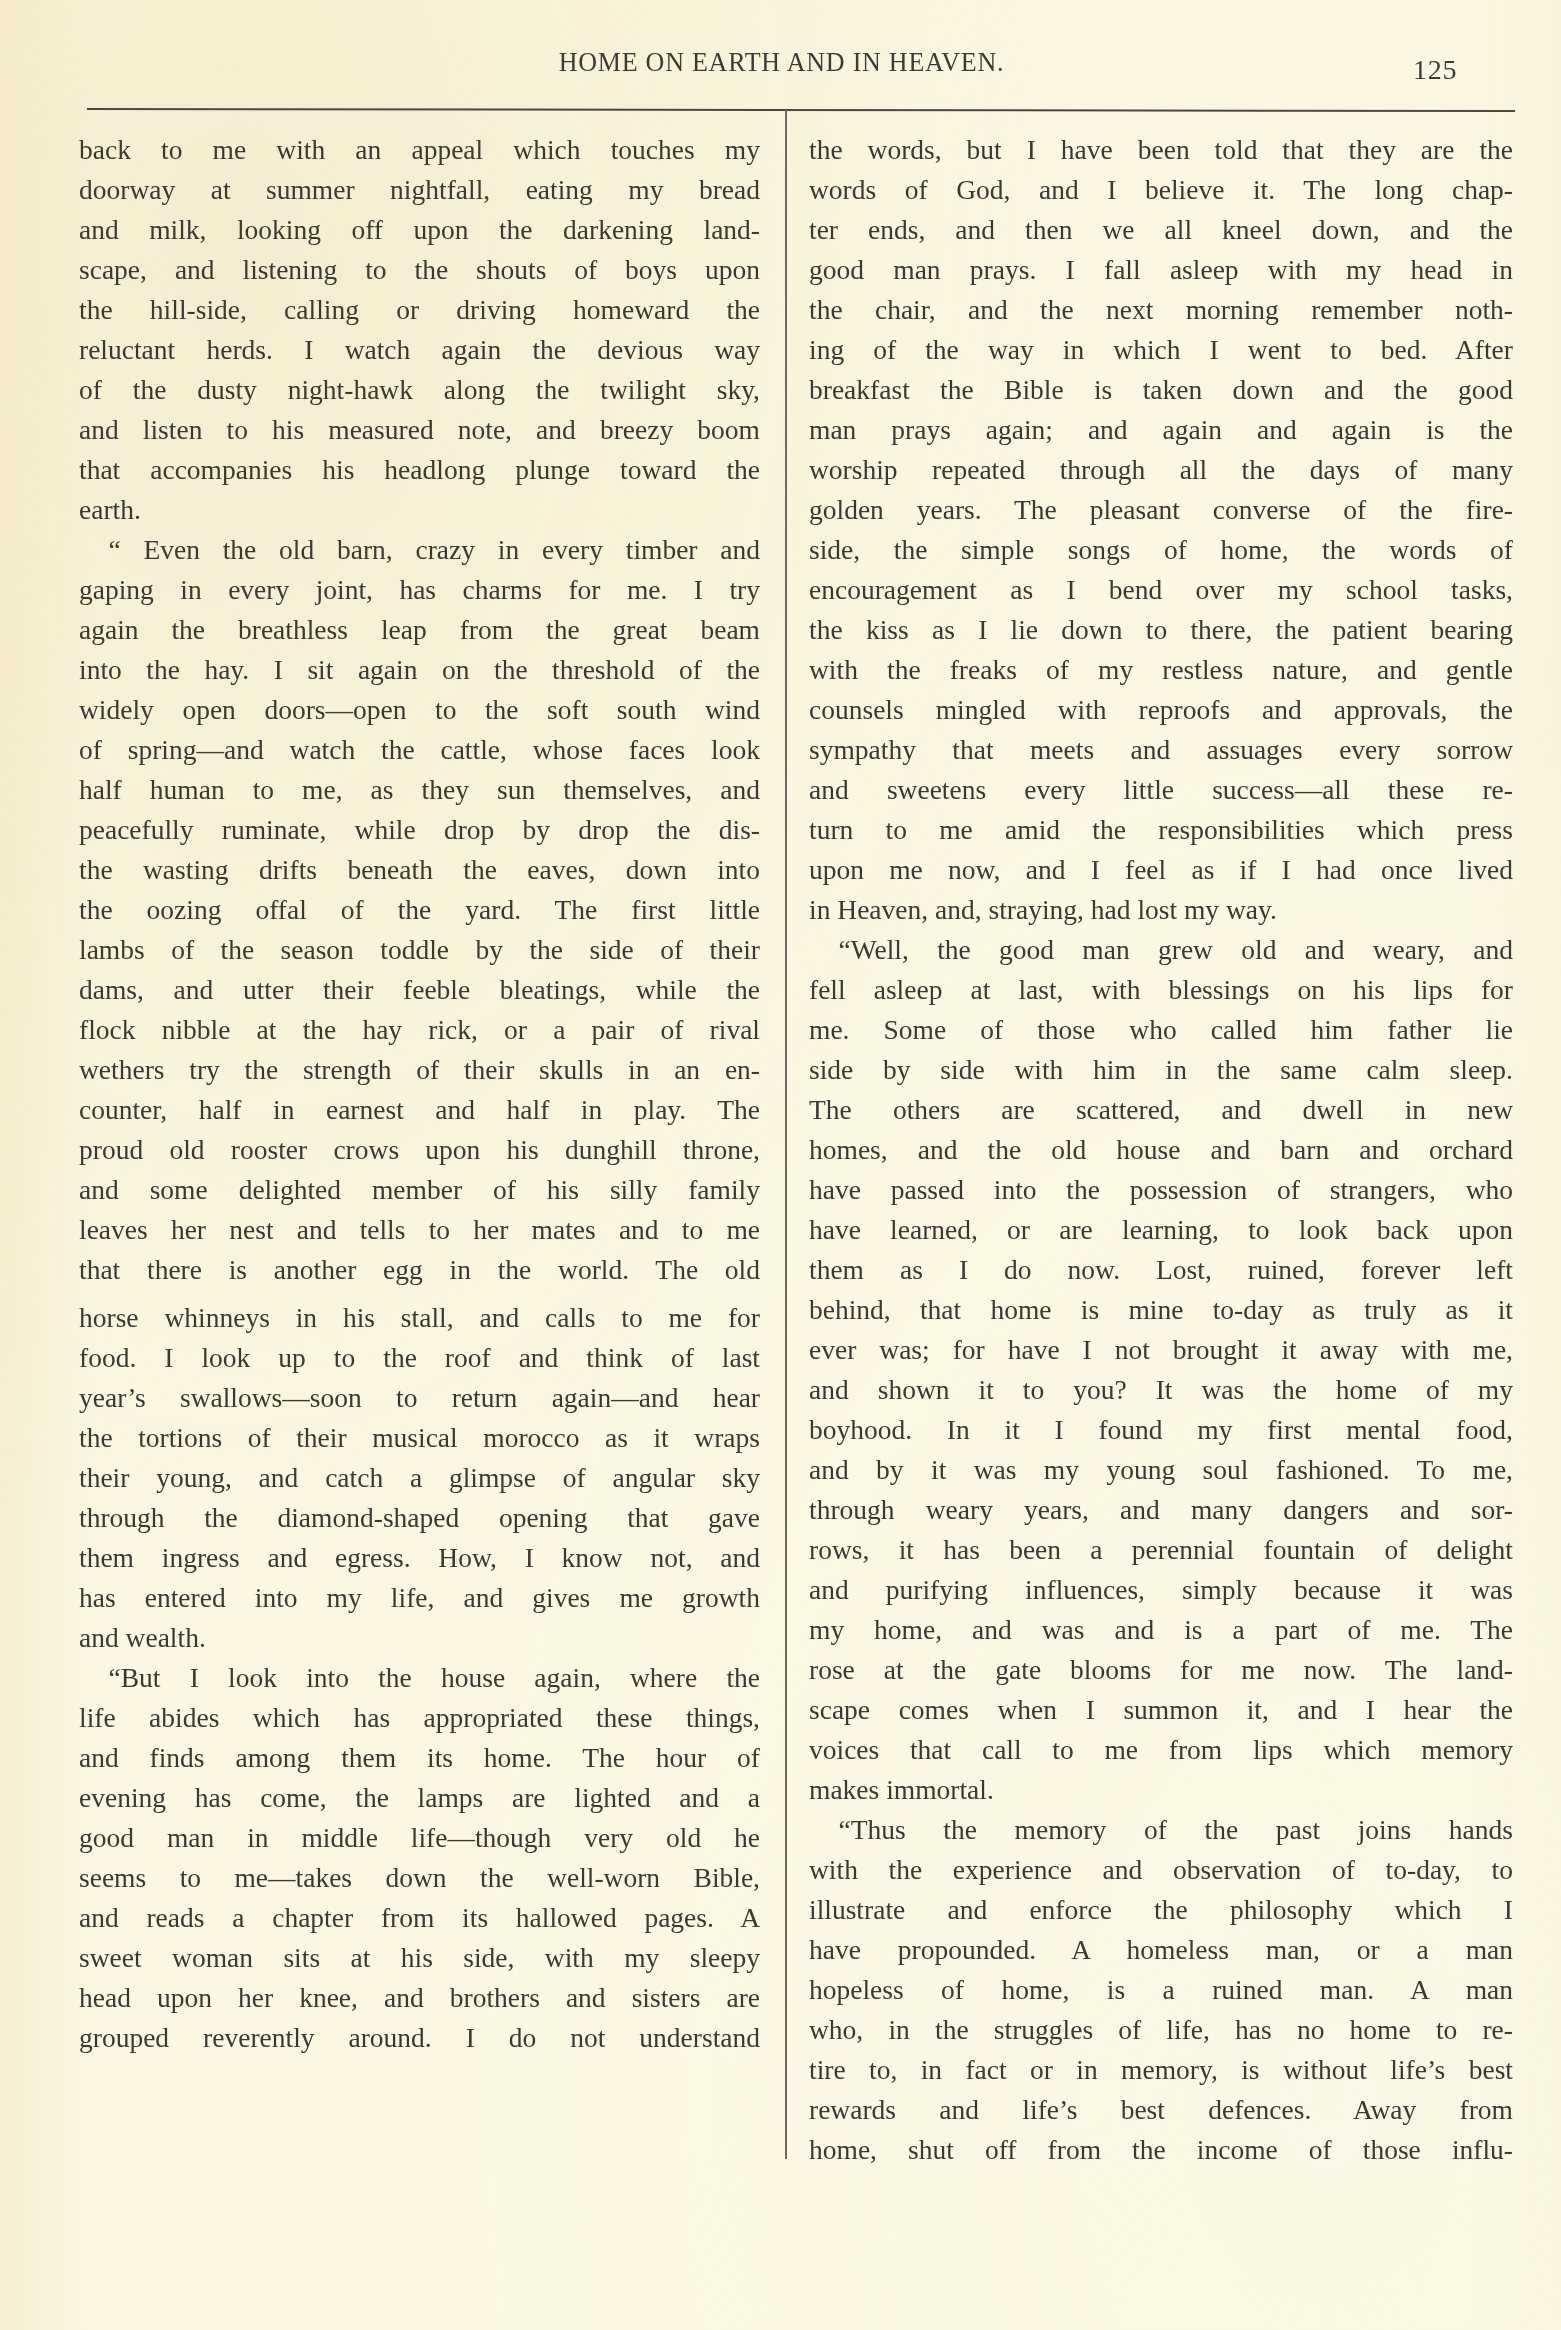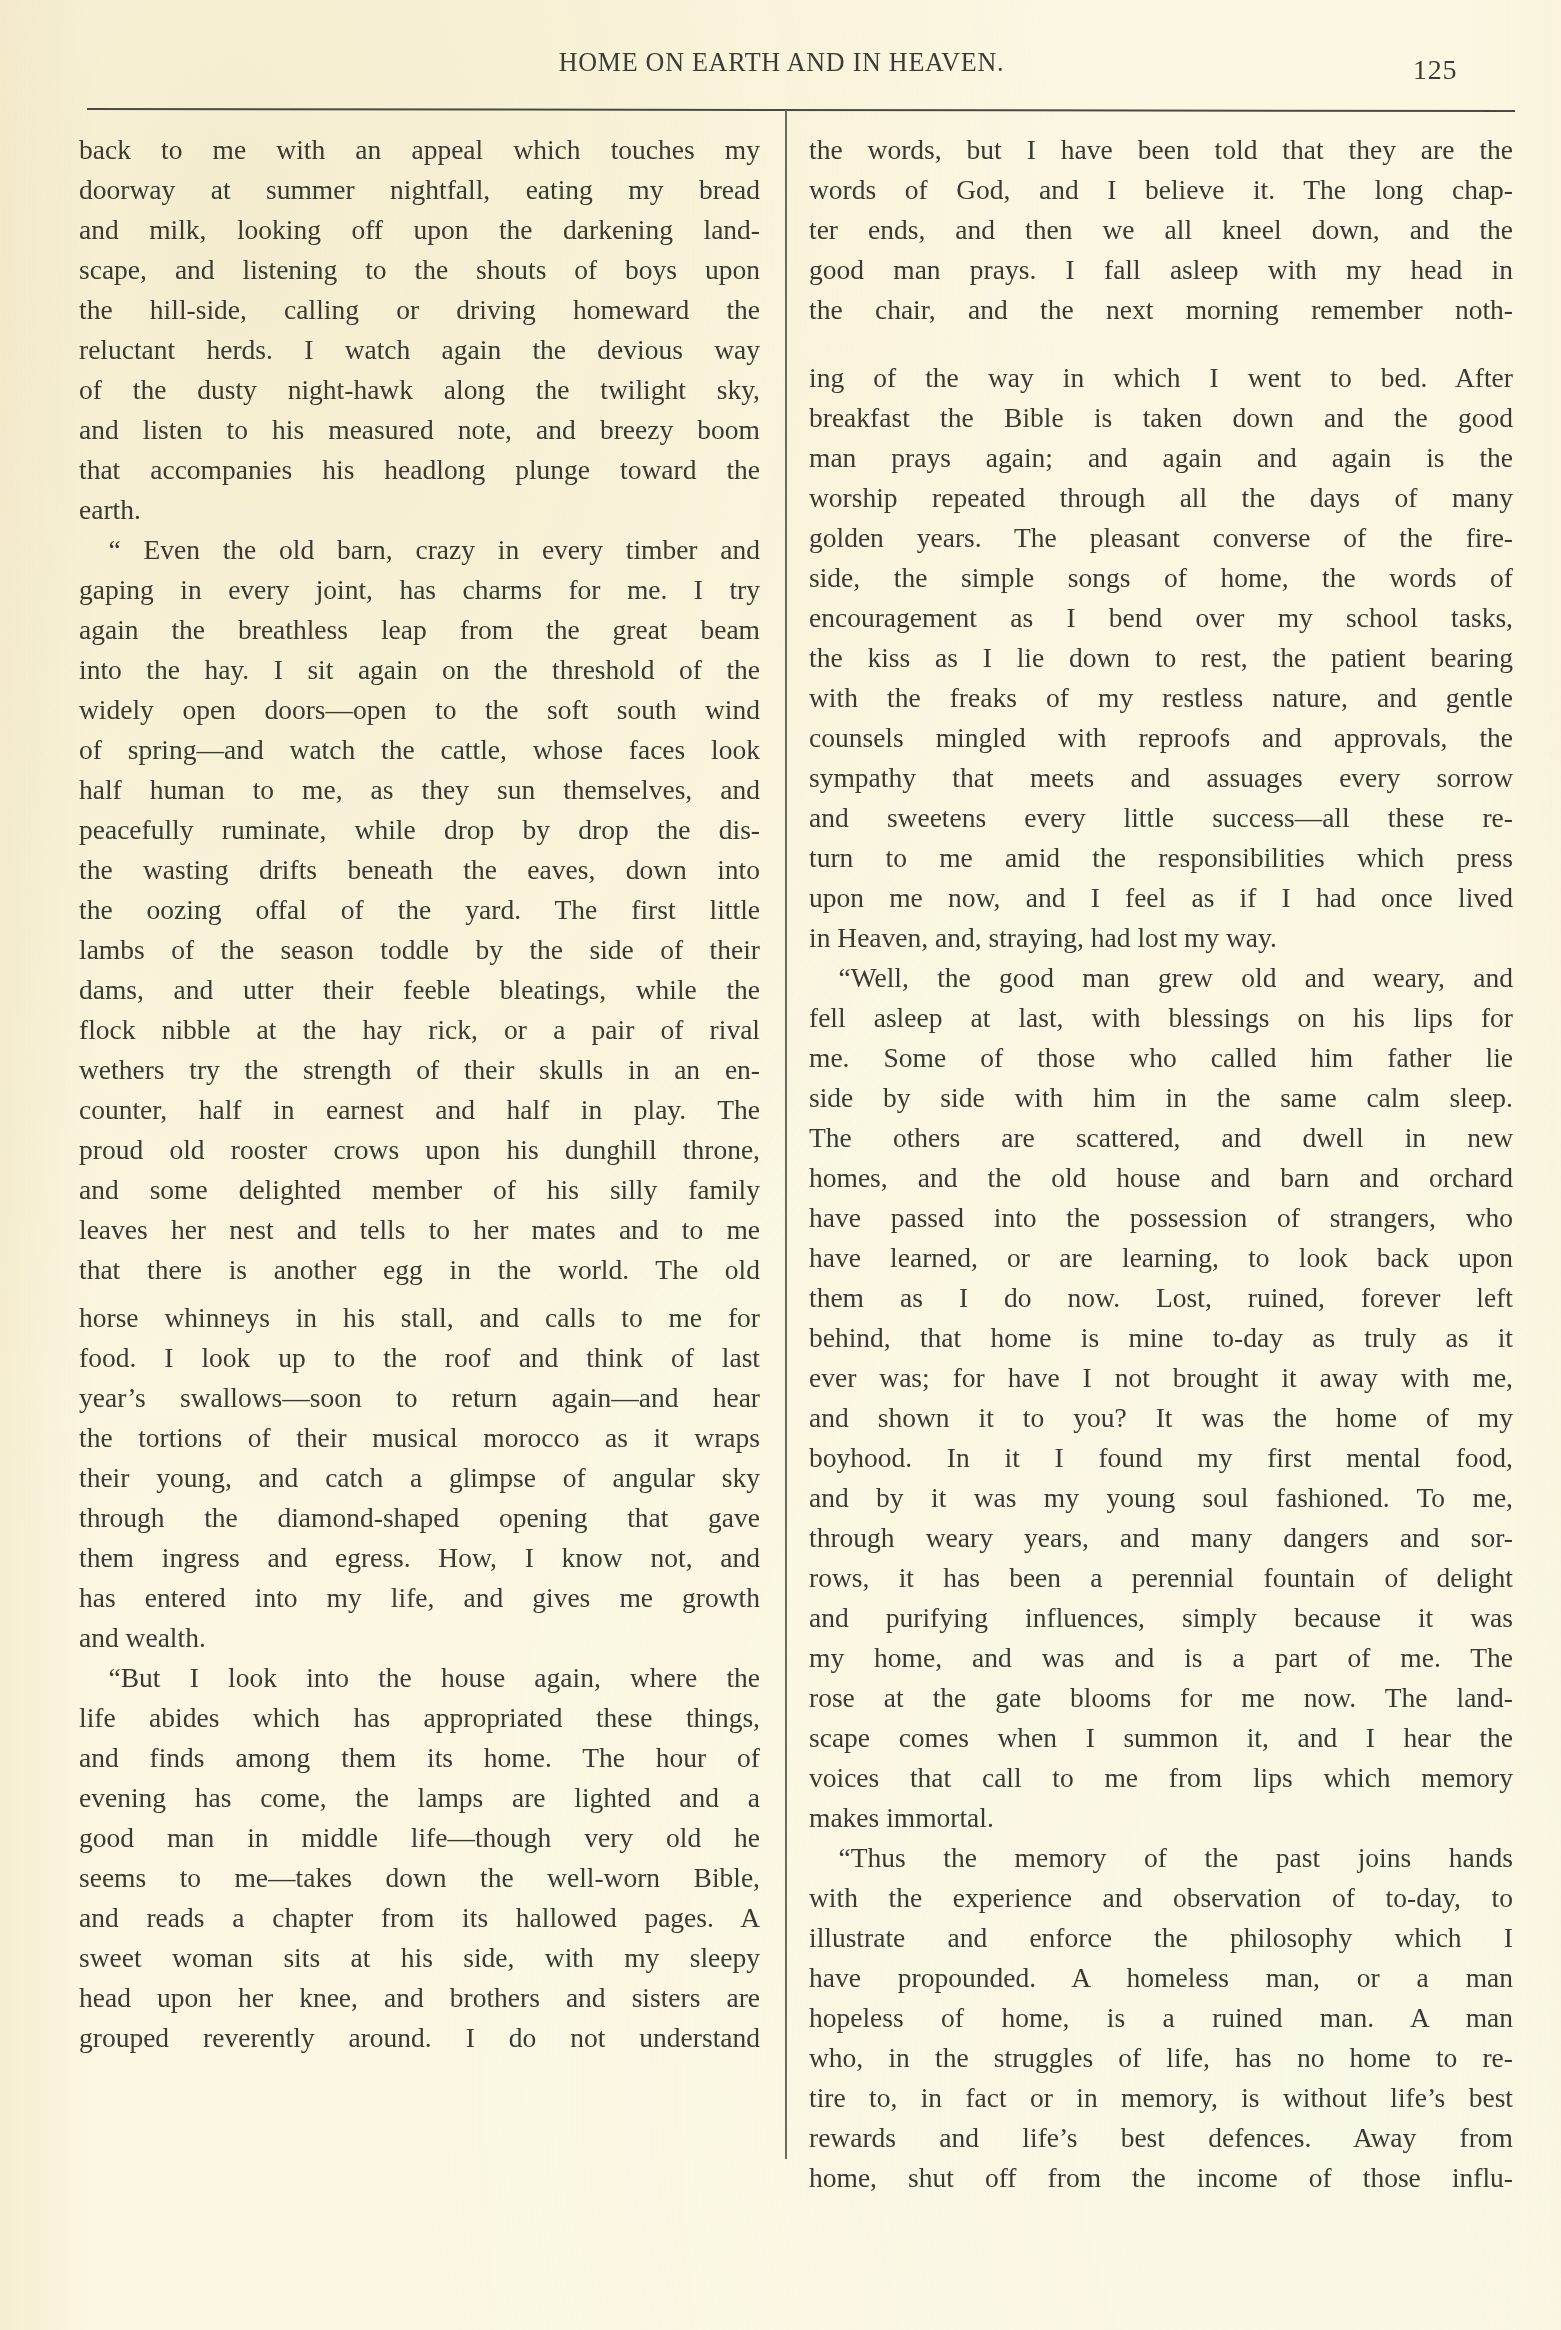--- a/index.html
+++ b/index.html
@@ -146,28 +146,28 @@
       <span class="line" style="display: block;">sweet woman sits at his side, with my sleepy</span>
       <span class="line" style="display: block;">head upon her knee, and brothers and sisters are</span>
       <span class="line" style="display: block;">grouped reverently around.  I do not understand</span>
     </div>
   <div class="column col-right" id="col-1">
       <span class="line" style="display: block;">the words, but I have been told that they are the</span>
       <span class="line" style="display: block;">words of God, and I believe it.  The long chap-</span>
       <span class="line" style="display: block;">ter ends, and then we all kneel down, and the</span>
       <span class="line" style="display: block;">good man prays.  I fall asleep with my head in</span>
       <span class="line" style="display: block;">the chair, and the next morning remember noth-</span>
-      <span class="line" style="display: block; margin-top: 28px;">ing of the way in which I went to bed.  After</span>
+      <span class="line" style="display: block;">ing of the way in which I went to bed.  After</span>
       <span class="line" style="display: block;">breakfast the Bible is taken down and the good</span>
       <span class="line" style="display: block;">man prays again; and again and again is the</span>
       <span class="line" style="display: block;">worship repeated through all the days of many</span>
       <span class="line" style="display: block;">golden years.  The pleasant converse of the fire-</span>
       <span class="line" style="display: block;">side, the simple songs of home, the words of</span>
       <span class="line" style="display: block;">encouragement as I bend over my school tasks,</span>
-      <span class="line" style="display: block;">the kiss as I lie down to rest, the patient bearing</span>
+      <span class="line" style="display: block;">the kiss as I lie down to there, the patient bearing</span>
       <span class="line" style="display: block;">with the freaks of my restless nature, and gentle</span>
       <span class="line" style="display: block;">counsels mingled with reproofs and approvals, the</span>
       <span class="line" style="display: block;">sympathy that meets and assuages every sorrow</span>
       <span class="line" style="display: block;">and sweetens every little success—all these re-</span>
       <span class="line" style="display: block;">turn to me amid the responsibilities which press</span>
       <span class="line" style="display: block;">upon me now, and I feel as if I had once lived</span>
       <span class="line last" style="display: block;">in Heaven, and, straying, had lost my way.</span>
       <span class="line indent" style="display: block;">“Well, the good man grew old and weary, and</span>
       <span class="line" style="display: block;">fell asleep at last, with blessings on his lips for</span>
       <span class="line" style="display: block;">me.  Some of those who called him father lie</span>

